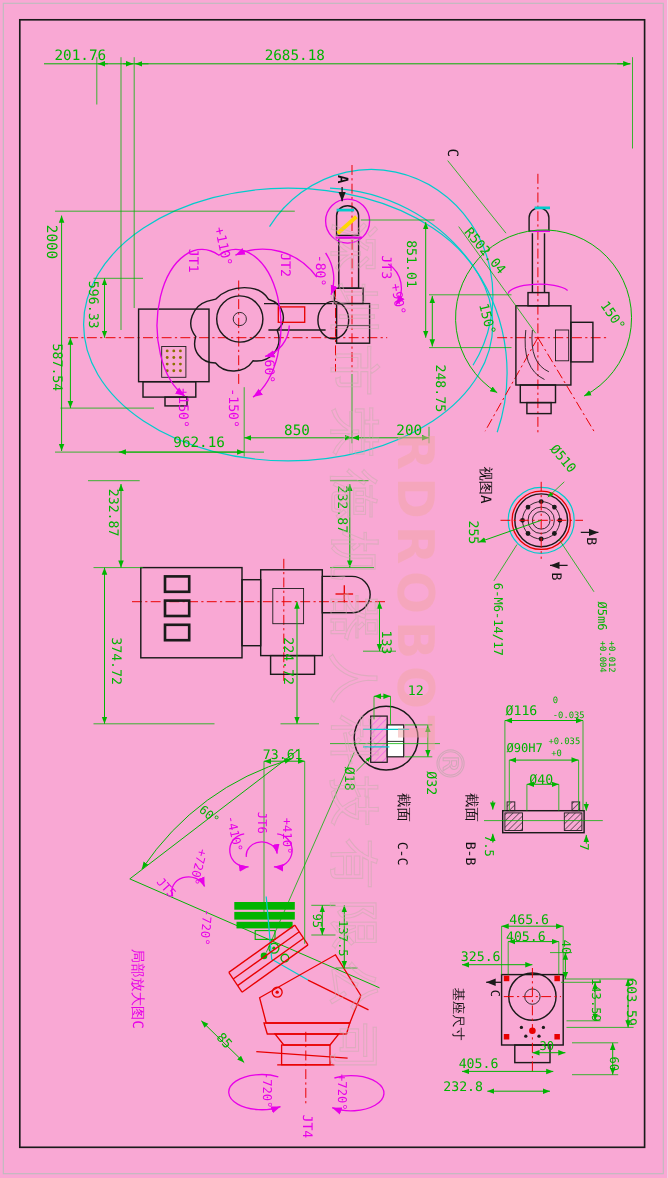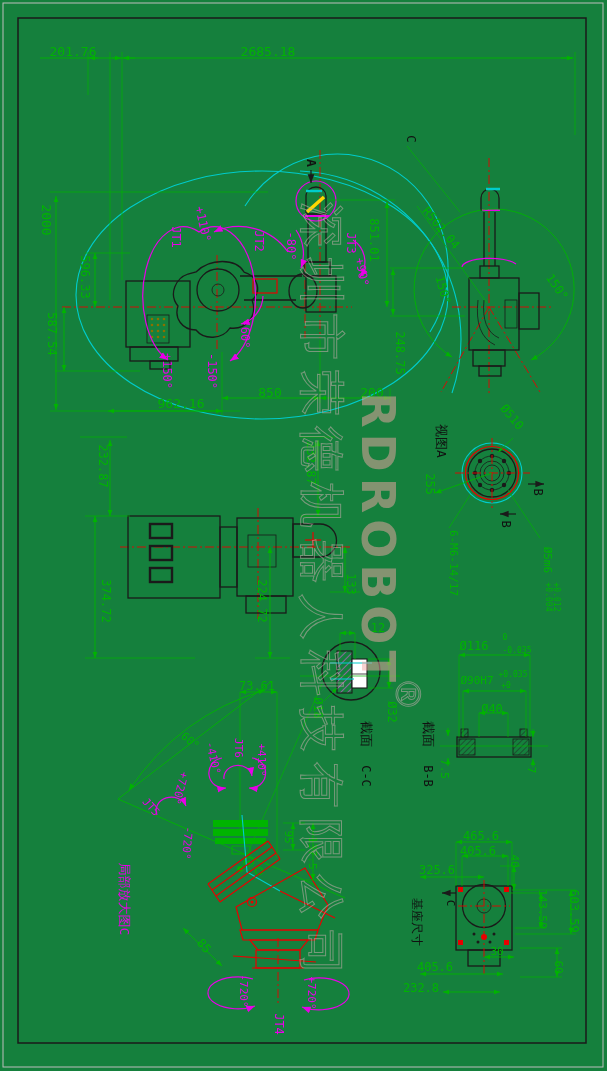--- a/index.html
+++ b/index.html
@@ -1,16 +1,16 @@
 <!DOCTYPE html>
 <html><head>
 <meta charset="utf-8">
 <style>
   html,body{margin:0;padding:0;background:#f4f4f4;}
-  #sheet{position:relative;width:607px;height:1071px;background:#15803d;overflow:hidden;}
+  #sheet{position:relative;width:607px;height:1071px;background:#f9a8d4;overflow:hidden;}
   svg{display:block;}
   text.ann{font-family:"DejaVu Sans Mono","Liberation Mono",monospace;}
   text.wm{font-family:"DejaVu Sans","Liberation Sans",sans-serif;}
   .blk{stroke:#1a1a1a;fill:none;stroke-width:1.3;}
   .blkthin{stroke:#1a1a1a;fill:none;stroke-width:0.8;}
   .gd{stroke:#00b400;fill:none;stroke-width:0.9;}
   .gdt{stroke:#00b400;fill:none;stroke-width:0.7;}
   .rcl{stroke:#e80000;fill:none;stroke-width:0.9;stroke-dasharray:9 3 2 3;}
   .red{stroke:#e80000;fill:none;stroke-width:1.2;}
   .cy{stroke:#00cccc;fill:none;stroke-width:1.1;}

